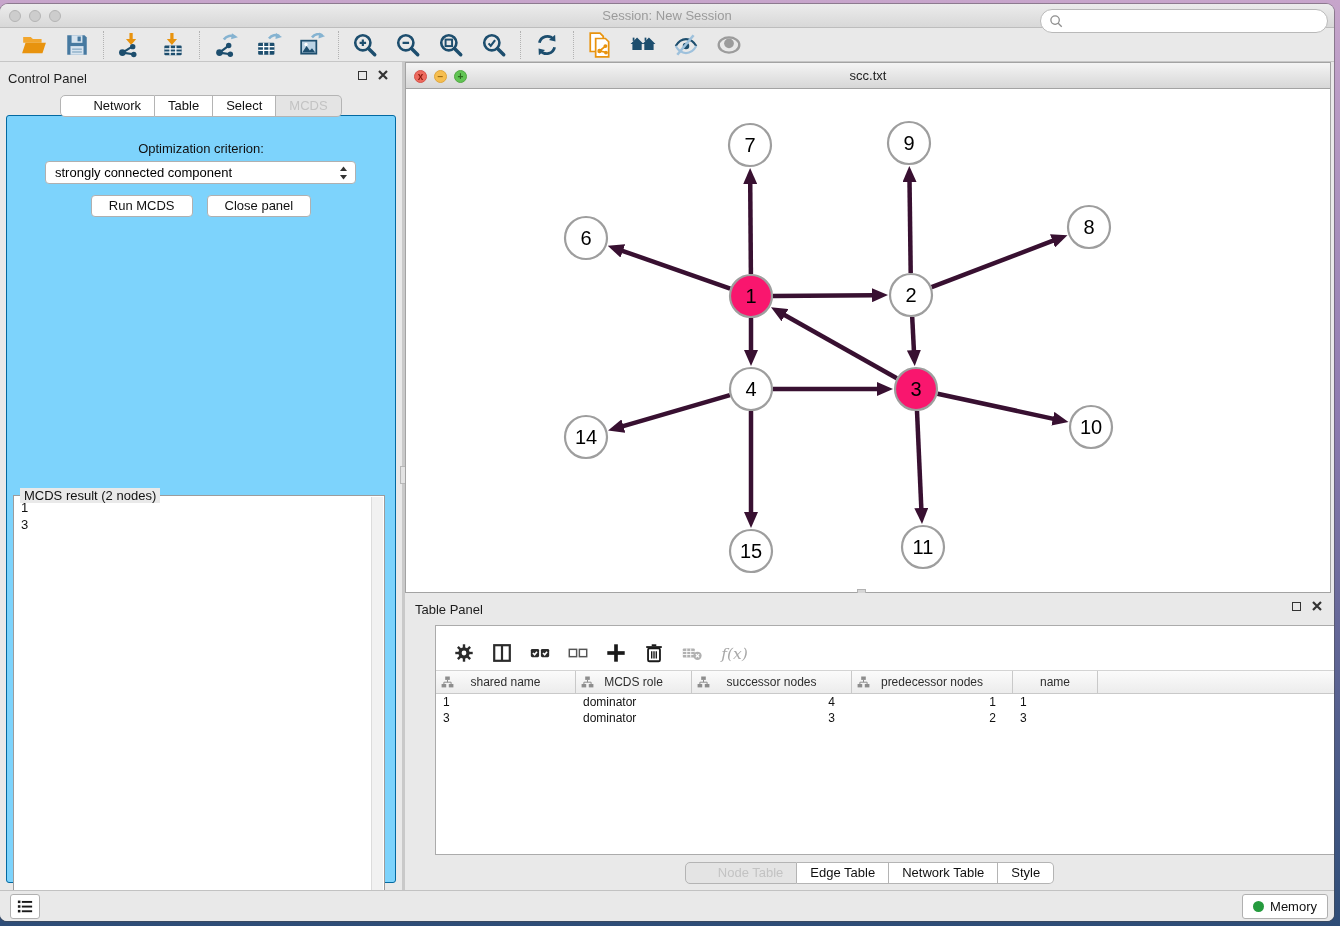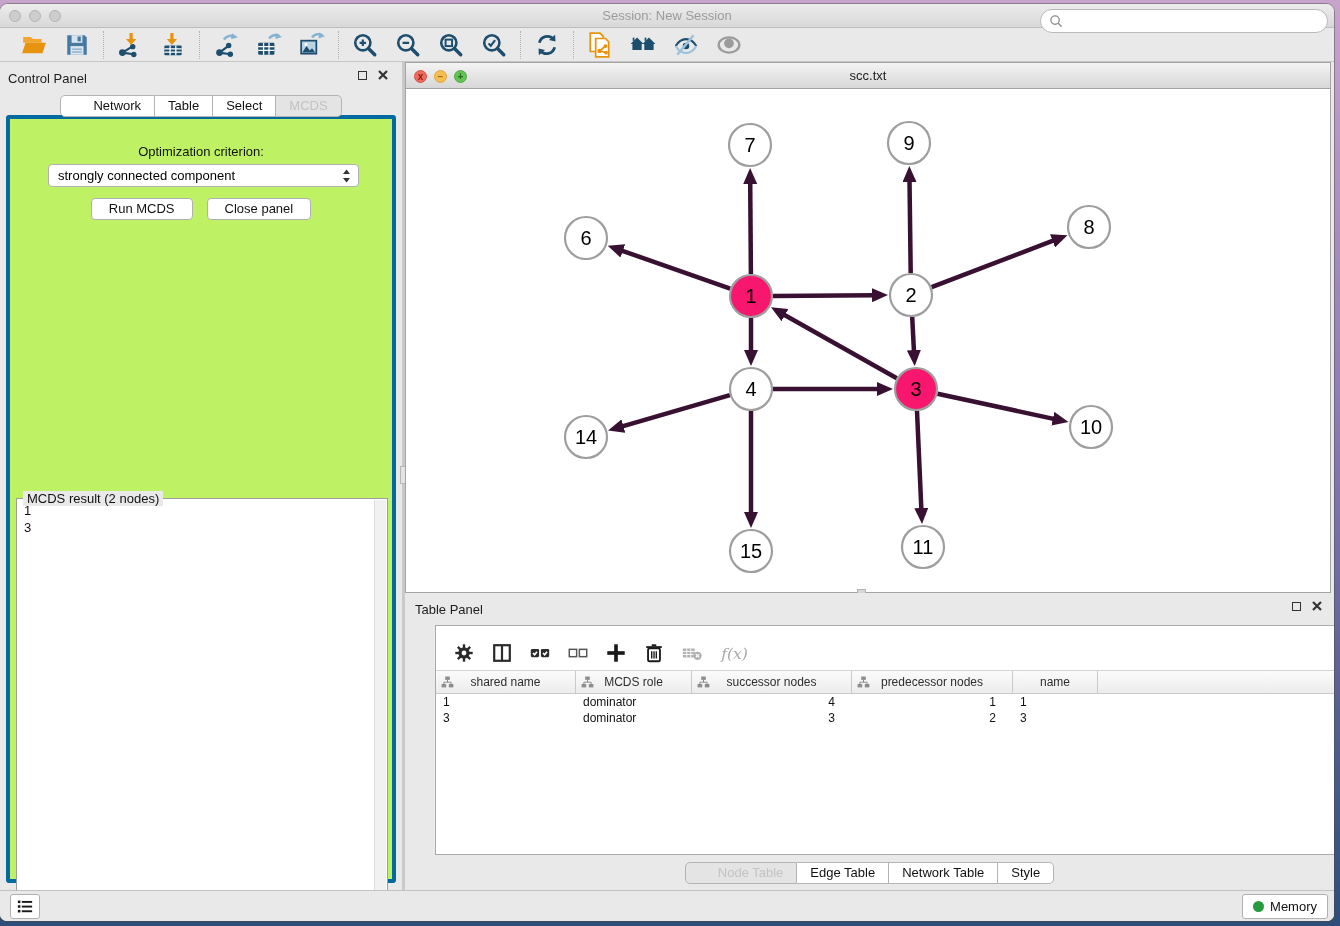--- a/index.html
+++ b/index.html
@@ -40,21 +40,21 @@
   .cp-header { position:relative; height:26px; padding:7px 0 0 8px; }
   .cp-header .panel-btns { right:14px; top:8px; }
   .tabs-row { position:absolute; left:0; right:0; display:flex; justify-content:center; z-index:3; }
   .cp-tabs { top:33px; }
   .tab { height:22px; line-height:20px; padding:0 13px; font-size:13px; background:#fff;
     border:1px solid #b4b4b4; border-left:none; color:#111; cursor:pointer; white-space:nowrap; }
   .tab:first-child { border-left:1px solid #b4b4b4; border-radius:5px 0 0 5px;padding-left:32px; }
   .tab:last-child { border-radius:0 5px 5px 0; }
   .tab.selected { background:#e4e4e4; color:#c3c3c3; }
   .cp-pane { position:absolute; left:6px; right:6px; top:53px; bottom:7px;
-    border:4px solid #0369a1; border-radius:3px; background:#bef264; }
+    border:1px solid #0369a1; border-radius:3px; background:#7dd3fc; }
   .opt-label { position:absolute; left:0; right:0; top:25px; text-align:center; font-size:13px; color:#111; }
   .cp-select { position:absolute; left:38px; width:311px; top:45px; height:23px; background:#fff;
     border:1px solid #b0b0b0; border-radius:4px; font-size:13px; line-height:21px; padding-left:9px; cursor:pointer; }
   .cp-select svg { position:absolute; right:7px; top:4px; width:9px; height:14px; }
   .btn-row { position:absolute; left:0; right:0; top:79px; display:flex; justify-content:center; gap:14px; }
   .push-btn { height:22px; background:#fff; border:1px solid #b0b0b0; border-radius:4px;
     font-size:13px; line-height:20px; padding:0 17px; cursor:pointer; color:#111; }
   .result-box { position:absolute; left:6px; width:372px; top:379px; height:404px;
     background:#fff; border:1px solid #9c9c9c; }
   .result-legend { position:absolute; top:-8px; left:6px; background:#e9e9e9; padding:0 4px; font-size:13px; color:#111; }

